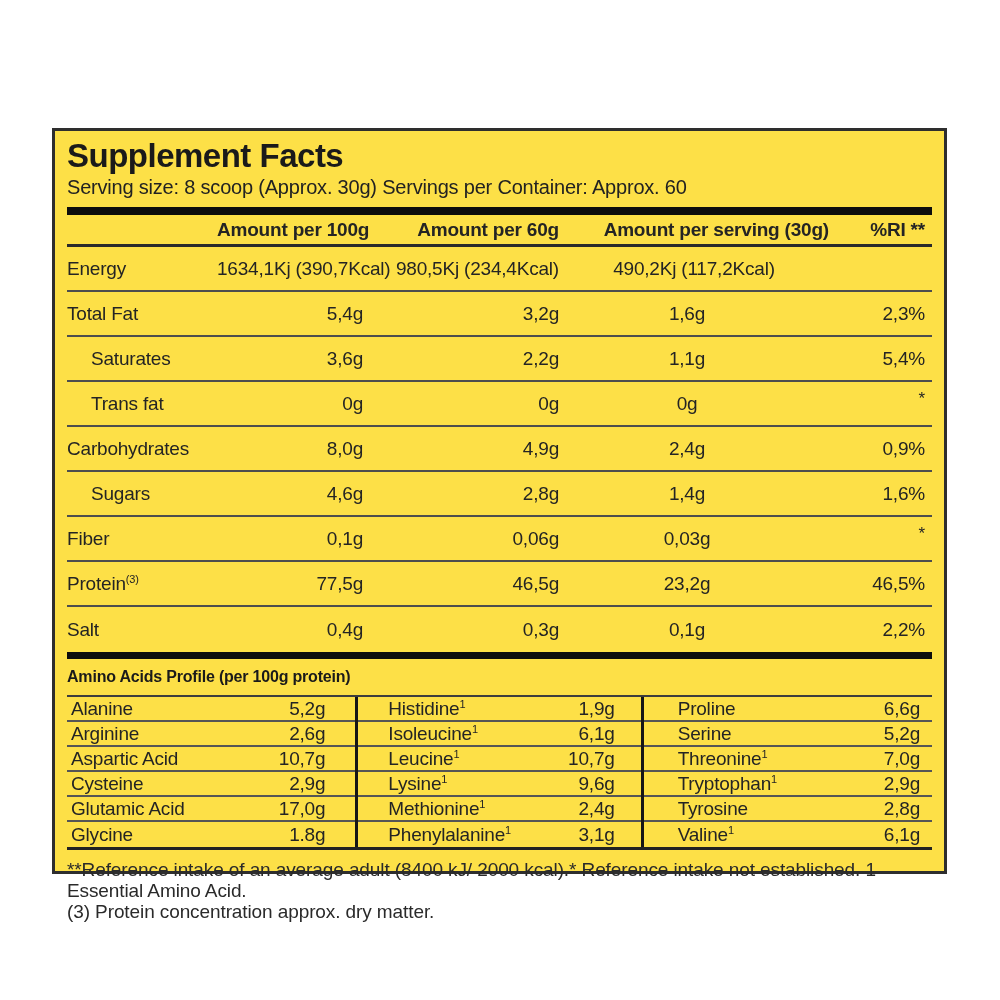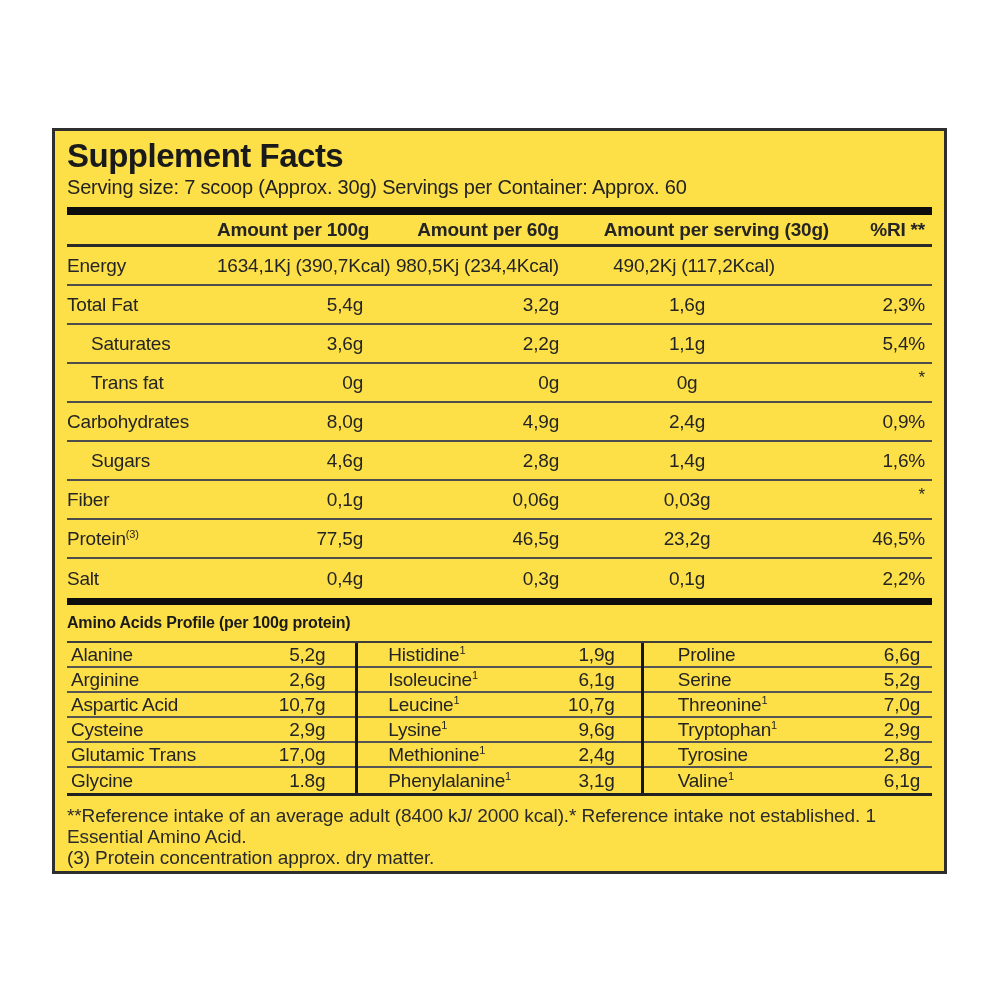--- a/index.html
+++ b/index.html
@@ -37,21 +37,21 @@
   .bar { background: #0d0d0d; width: 100%; }
   .bar-1 { height: 8px; margin-top: 6px; }
   .bar-2 { height: 7px; }
 
   
   .m-grid { width: 100%; }
   .m-row {
     display: grid;
     grid-template-columns: 150px 146px 196px 270px 96px;
     align-items: center;
-    height: 39px;
+    height: 45px;
     border-bottom: 2px solid #4d4d4d;
     font-size: 19px;
     letter-spacing: -0.2px;
   }
   .m-header {
     height: 32px;
     font-weight: 700;
     border-bottom: 3px solid #2a2a2a;
   }
   .m-row:last-of-type { border-bottom: none; }
@@ -104,21 +104,21 @@
     color: #2a2a2a;
     letter-spacing: -0.1px;
   }
 </style>
 </head>
 <body>
 
 <div class="label">
 
   <div class="title">Supplement Facts</div>
-  <div class="serving-line">Serving size: 7 scoop (Approx. 30g) Servings per Container: Approx. 60</div>
+  <div class="serving-line">Serving size: 8 scoop (Approx. 30g) Servings per Container: Approx. 60</div>
 
   <div class="bar bar-1"></div>
 
   <div class="m-grid">
     <div class="m-row m-header">
       <div class="cell c-name"></div>
       <div class="cell c-num">Amount per 100g</div>
       <div class="cell c-num">Amount per 60g</div>
       <div class="cell c-num">Amount per serving (30g)</div>
       <div class="cell c-ri">%RI **</div>
@@ -214,21 +214,21 @@
         </div>
       <div class="a-row">
           <span><span>Aspartic Acid</span><sup class="fn"></sup></span>
           <span>10,7g</span>
         </div>
       <div class="a-row">
           <span><span>Cysteine</span><sup class="fn"></sup></span>
           <span>2,9g</span>
         </div>
       <div class="a-row">
-          <span><span>Glutamic Trans</span><sup class="fn"></sup></span>
+          <span><span>Glutamic Acid</span><sup class="fn"></sup></span>
           <span>17,0g</span>
         </div>
       <div class="a-row">
           <span><span>Glycine</span><sup class="fn"></sup></span>
           <span>1.8g</span>
         </div>
     </div>
 
     <div class="amino-col-2">
       <div class="a-row">

